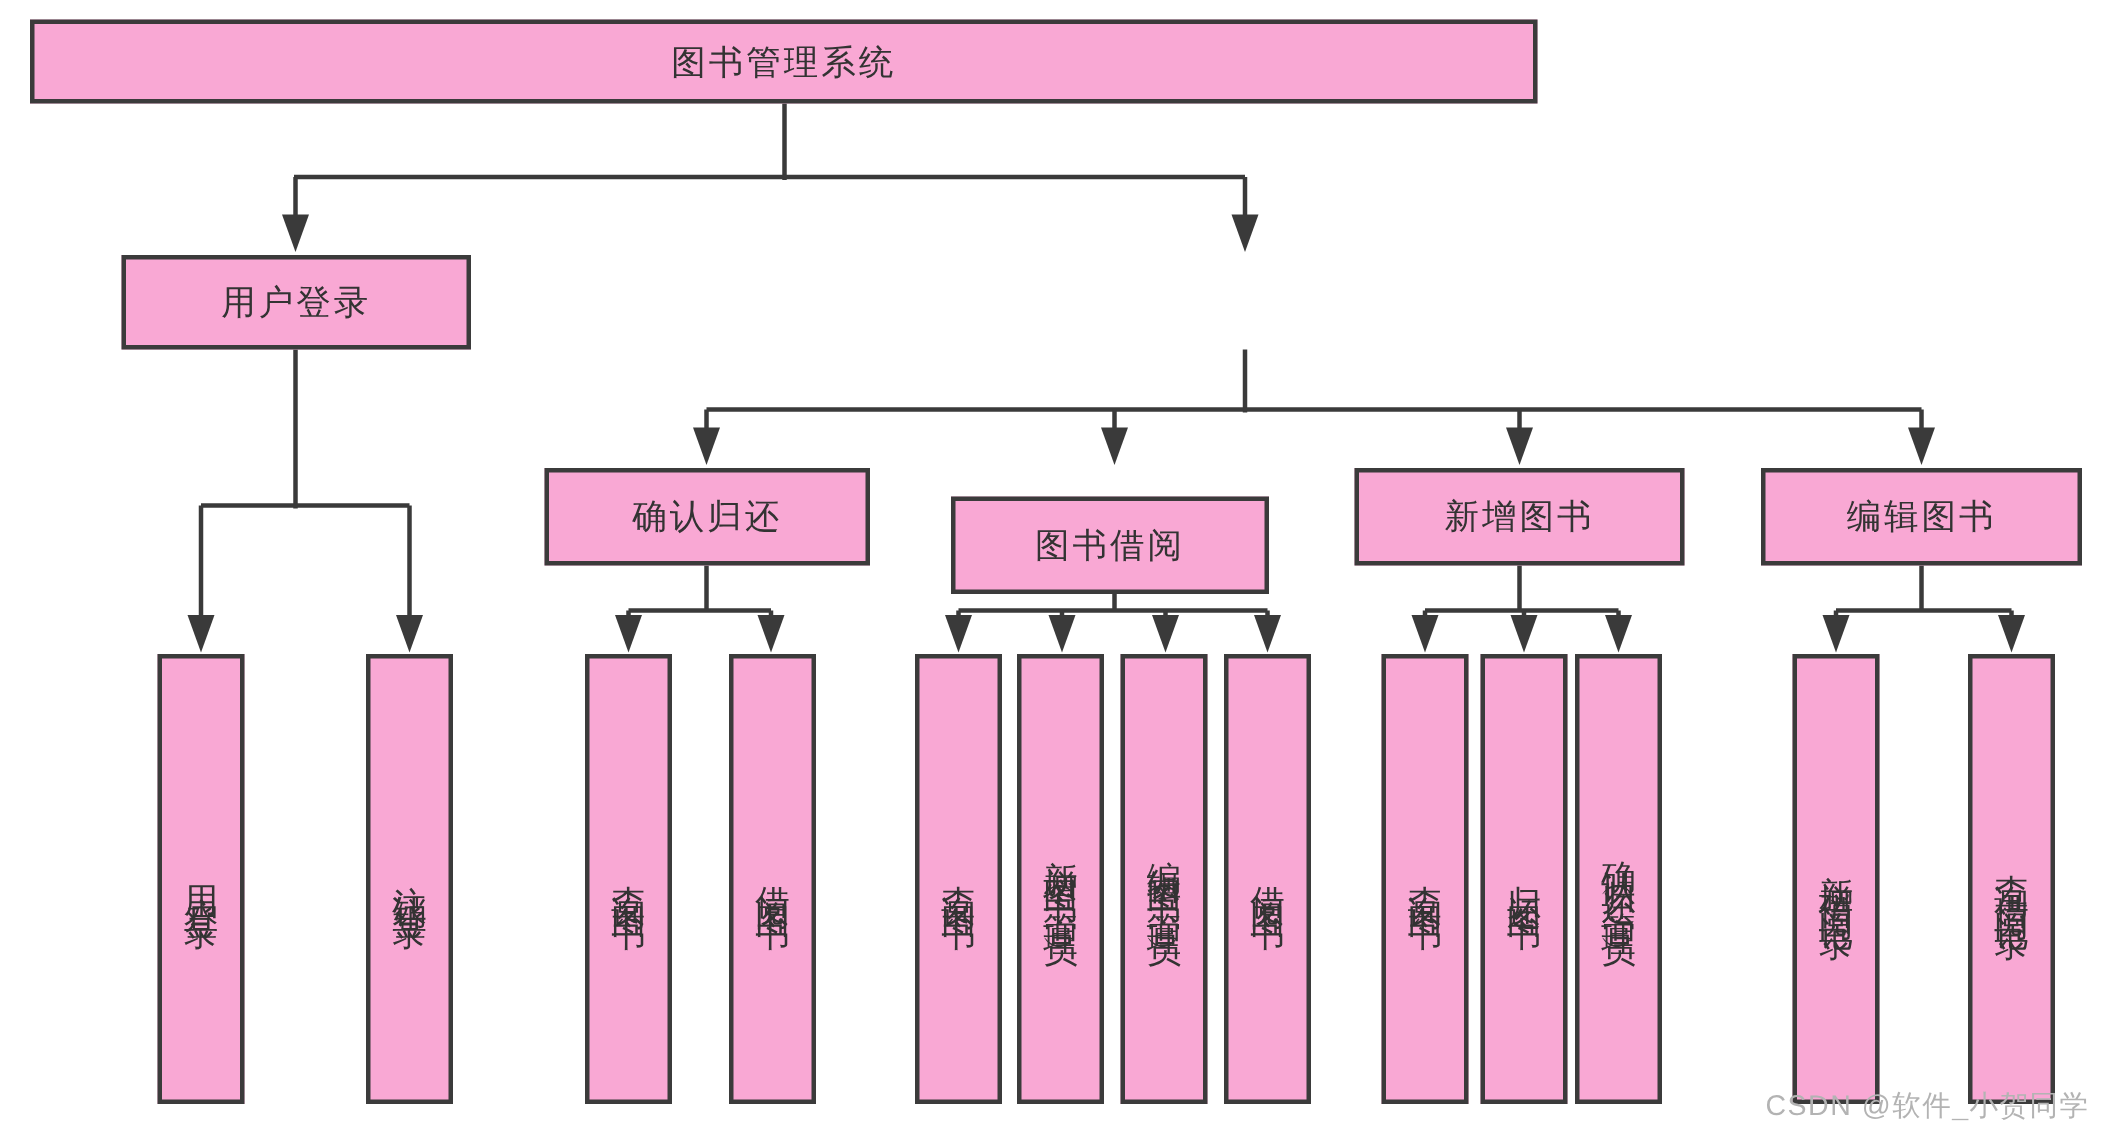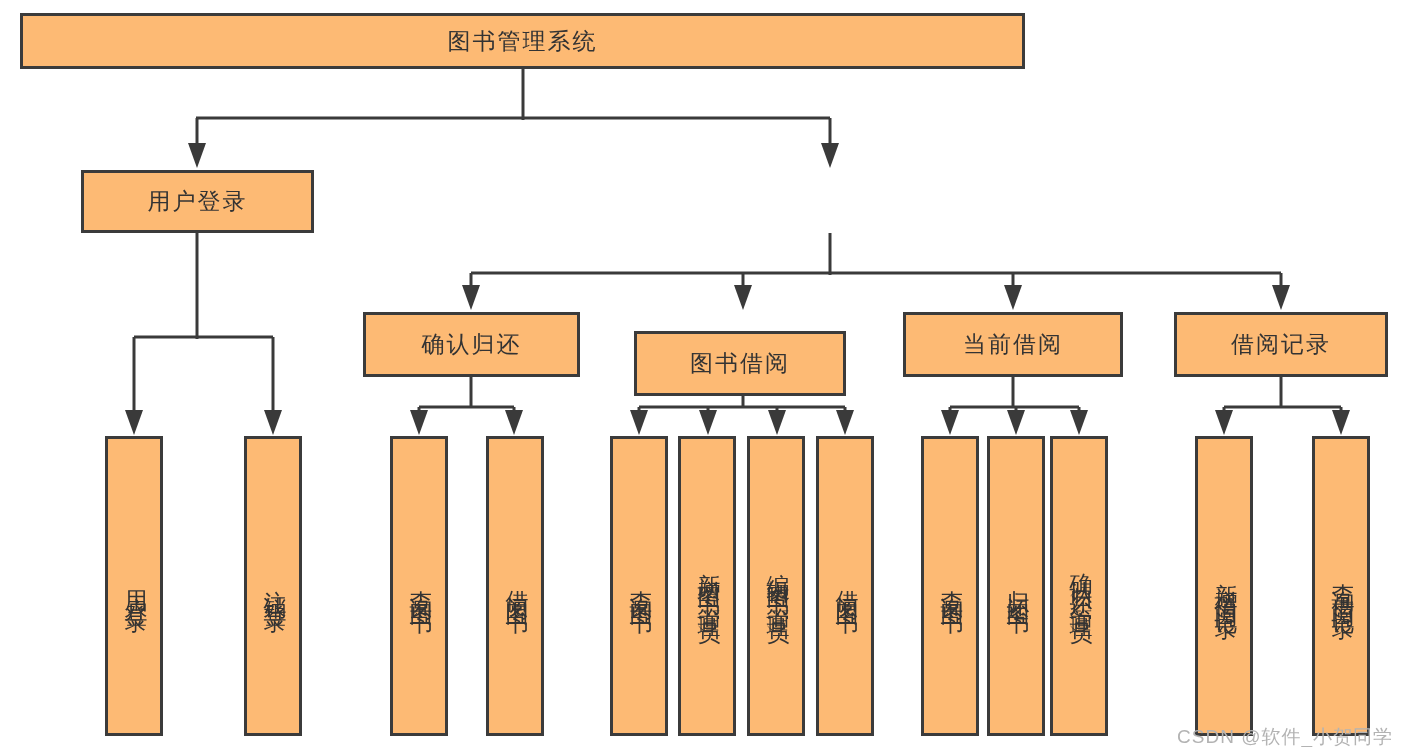--- a/index.html
+++ b/index.html
@@ -13,31 +13,30 @@
   }
   #connectors {
     position: absolute;
     left: 0; top: 0;
     width: 1405px; height: 747px;
     pointer-events: none;
   }
   .node {
     position: absolute;
     box-sizing: border-box;
-    background: #fdba74;
+    background: #f9a8d4;
     border: 3px solid #3b3b3b;
     color: #333333;
     display: flex;
     align-items: center;
     justify-content: center;
     font-size: 23px;
     letter-spacing: 2px;
     white-space: nowrap;
     z-index: 2;
-    font-family: Liberation Mono, monospace;
   }
   .node.vert {
     writing-mode: vertical-rl;
     letter-spacing: 7px;
     white-space: normal;
     line-height: 1;
   }
   
   .n-root   { left: 20px;  top: 13px;  width: 1005px; height: 56px; }
   
@@ -133,22 +132,22 @@
       <line x1="1341" y1="407" x2="1341" y2="416" stroke="#3a3a3a" stroke-width="3"></line>
       <polygon points="1332,410 1350,410 1341,435" fill="#3a3a3a"></polygon>
     </svg>
 
   <div class="node n-root">图书管理系统</div>
 
   <div class="node n-login">用户登录</div>
 
   <div class="node n-rec">确认归还</div>
   <div class="node n-borrow">图书借阅</div>
-  <div class="node n-cur">当前借阅</div>
-  <div class="node n-rcd">借阅记录</div>
+  <div class="node n-cur">新增图书</div>
+  <div class="node n-rcd">编辑图书</div>
 
   <div class="node vert leaf l1">用户登录</div>
   <div class="node vert leaf l2">注销登录</div>
 
   <div class="node vert leaf l3">查询图书</div>
   <div class="node vert leaf l4">借阅图书</div>
 
   <div class="node vert leaf l5">查询图书</div>
   <div class="node vert leaf l6">新增图书（管理员）</div>
   <div class="node vert leaf l7">编辑图书（管理员）</div>

